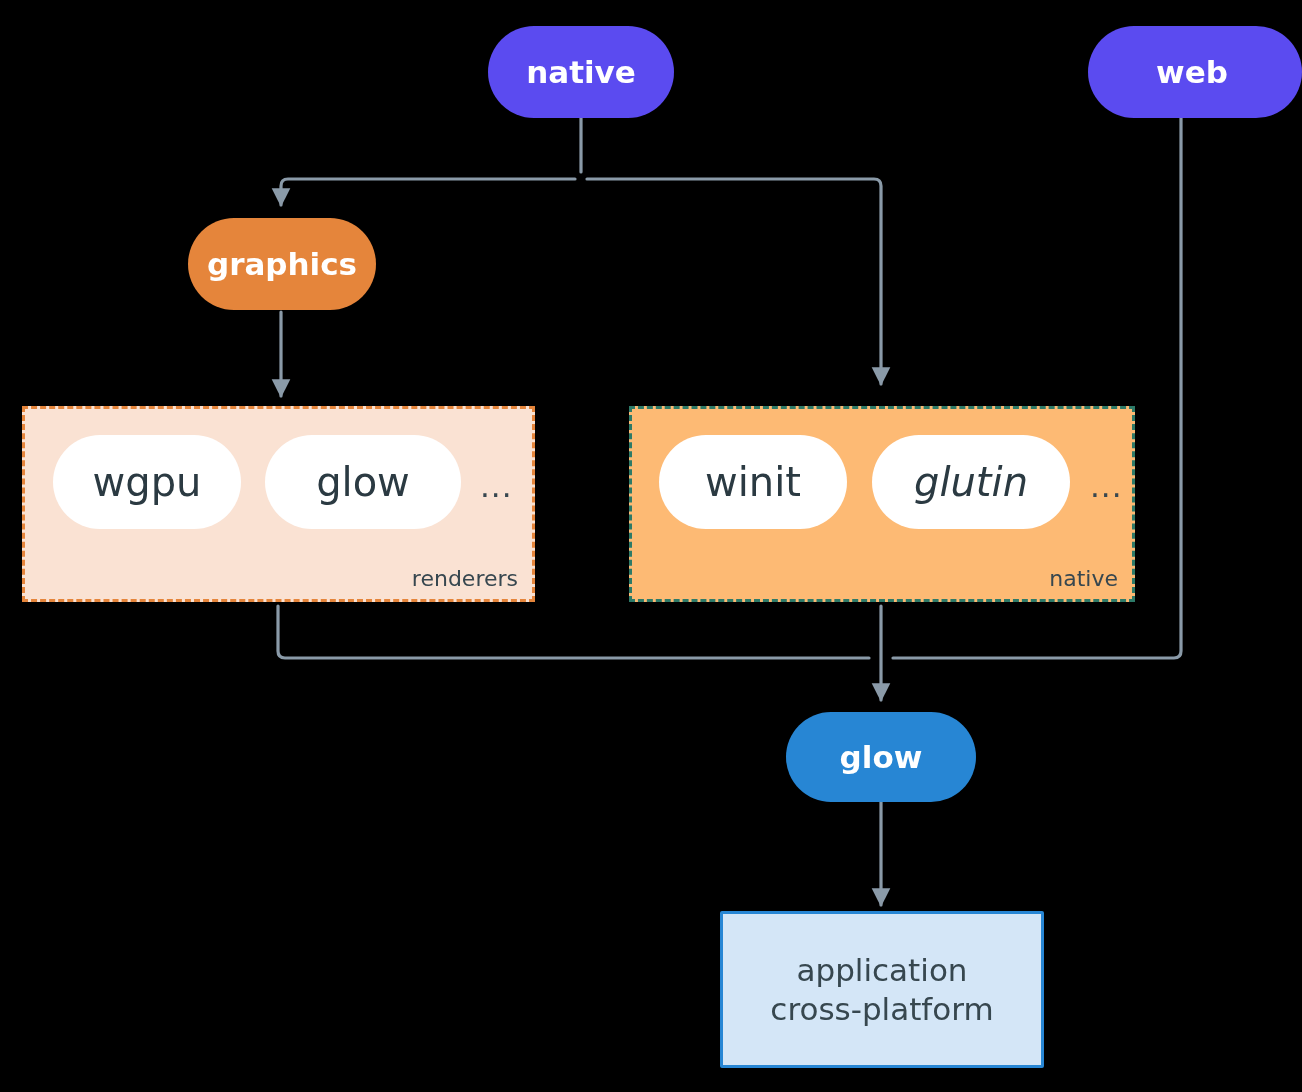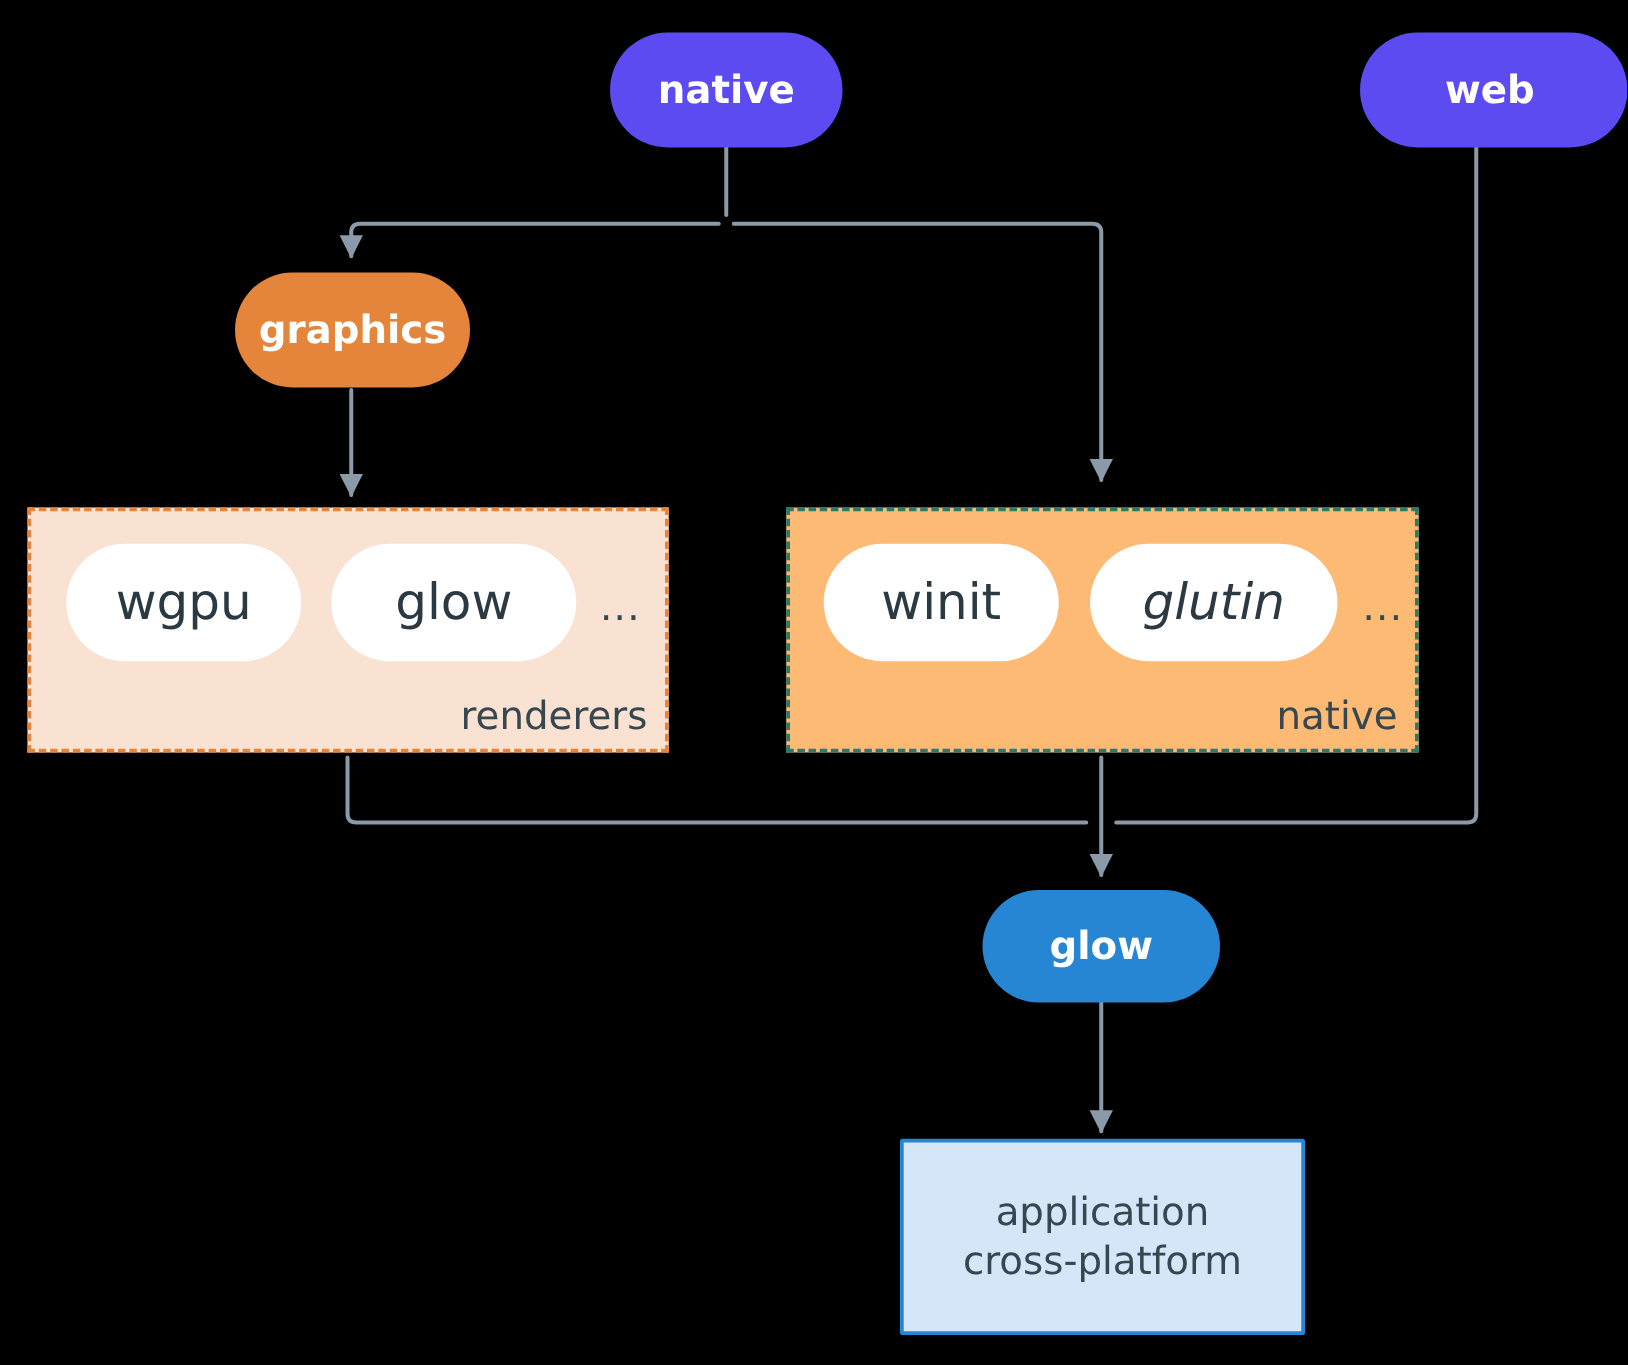--- a/index.html
+++ b/index.html
@@ -42,21 +42,21 @@
   .group-box {
     position: absolute;
     box-sizing: border-box;
     border-style: dashed;
     border-width: 3px;
   }
   .group-label {
     position: absolute;
     right: 14px;
     bottom: 8px;
-    font-size: 31px;
+    font-size: 22px;
     color: #37474f;
   }
   .chip {
     position: absolute;
     box-sizing: border-box;
     background: #ffffff;
     border-radius: 999px;
     display: flex;
     align-items: center;
     justify-content: center;

